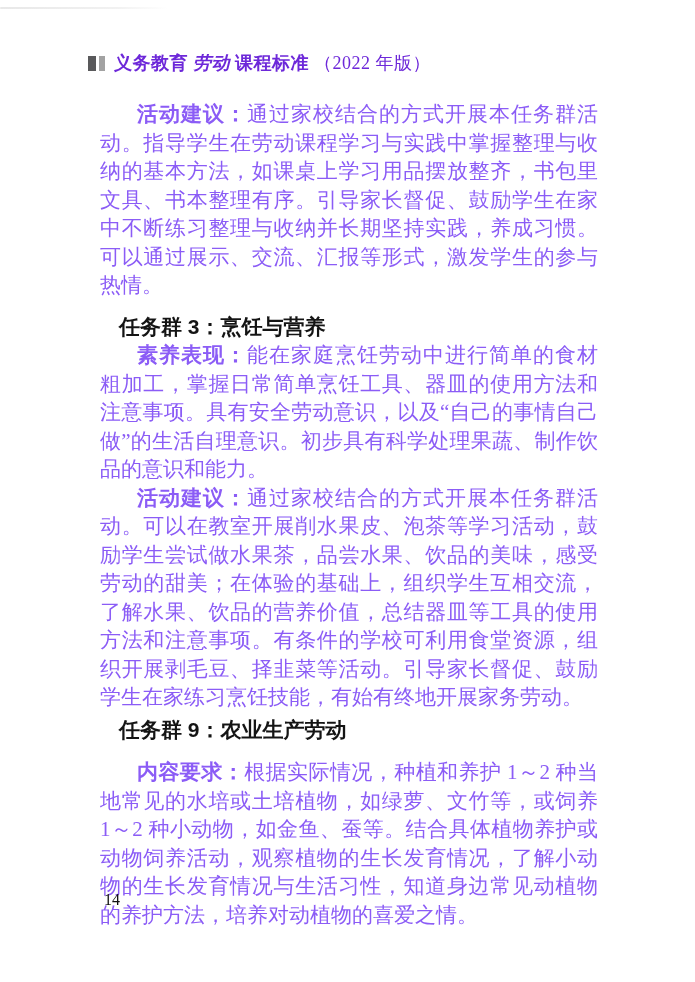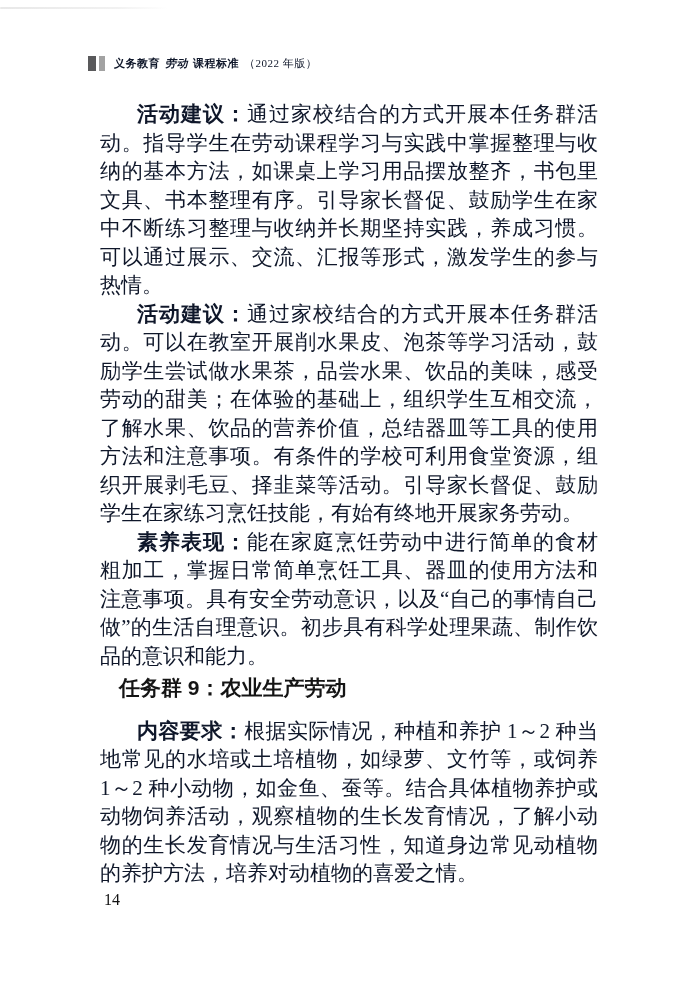--- a/index.html
+++ b/index.html
@@ -26,21 +26,21 @@
     position: absolute;
     left: 88px; top: 54px;
     display: flex;
     align-items: center;
     height: 18px;
     white-space: nowrap;
   }
   .bar { display: inline-block; height: 15px; margin-right: 3px; }
   .bar-dark  { width: 8px; background: #59595b; }
   .bar-light { width: 6px; background: #a2a2a2; margin-right: 9px; }
-  .head-text { font-size: 11px; letter-spacing: .5px; color: #0f172a; }
+  .head-text { font-size: 18px; letter-spacing: .5px; color: #6d28d9; }
   .h-series, .h-doctype {
     font-family: "Liberation Sans", sans-serif;
     font-weight: bold;
     margin-right: 5px;
   }
   .h-subject {
     font-family: "Liberation Serif", serif;
     font-style: italic;
     font-weight: bold;
     margin-right: 5px;
@@ -50,21 +50,21 @@
   .content {
     position: absolute;
     left: 100px; top: 100px;
     width: 498px;
   }
   .para {
     font-size: 21px;
     line-height: 28.5px;
     text-align: justify;
     text-indent: 37px;
-    color: #0f172a;
+    color: #8b5cf6;
   }
   .para .label {
     font-family: "Liberation Sans", sans-serif;
     font-weight: bold;
     font-style: normal;
   }
   .task-heading {
     font-family: "Liberation Sans", sans-serif;
     font-size: 21px;
     font-weight: bold;
@@ -94,25 +94,26 @@
   <header class="running-head">
     <span class="bar bar-dark"></span>
     <span class="bar bar-light"></span>
     <span class="head-text"><span class="h-series">义务教育</span><span class="h-subject">劳动</span><span class="h-doctype">课程标准</span><span class="h-edition">（2022 年版）</span></span>
   </header>
 
   <main class="content">
 
     <p class="para p1-block"><span class="label">活动建议：</span><span>通过家校结合的方式开展本任务群活动。指导学生在劳动课程学习与实践中掌握整理与收纳的基本方法，如课桌上学习用品摆放整齐，书包里文具、书本整理有序。引导家长督促、鼓励学生在家中不断练习整理与收纳并长期坚持实践，养成习惯。可以通过展示、交流、汇报等形式，激发学生的参与热情。</span></p>
 
+    <h2 class="task-heading h3-group">任务群 3：烹饪与营养</h2>
 
 
+    <p class="para p3-block"><span class="label">素养表现：</span><span>能在家庭烹饪劳动中进行简单的食材粗加工，掌握日常简单烹饪工具、器皿的使用方法和注意事项。具有安全劳动意识，以及“自己的事情自己做”的生活自理意识。初步具有科学处理果蔬、制作饮品的意识和能力。</span></p>
+
     <p class="para p4-block"><span class="label">活动建议：</span><span>通过家校结合的方式开展本任务群活动。可以在教室开展削水果皮、泡茶等学习活动，鼓励学生尝试做水果茶，品尝水果、饮品的美味，感受劳动的甜美；在体验的基础上，组织学生互相交流，了解水果、饮品的营养价值，总结器皿等工具的使用方法和注意事项。有条件的学校可利用食堂资源，组织开展剥毛豆、择韭菜等活动。引导家长督促、鼓励学生在家练习烹饪技能，有始有终地开展家务劳动。</span></p>
-
-    <p class="para p3-block"><span class="label">素养表现：</span><span>能在家庭烹饪劳动中进行简单的食材粗加工，掌握日常简单烹饪工具、器皿的使用方法和注意事项。具有安全劳动意识，以及“自己的事情自己做”的生活自理意识。初步具有科学处理果蔬、制作饮品的意识和能力。</span></p>
 
     <h2 class="task-heading h4-group">任务群 9：农业生产劳动</h2>
 
     <p class="para p5-block"><span class="label">内容要求：</span><span>根据实际情况，种植和养护 1～2 种当地常见的水培或土培植物，如绿萝、文竹等，或饲养 1～2 种小动物，如金鱼、蚕等。结合具体植物养护或动物饲养活动，观察植物的生长发育情况，了解小动物的生长发育情况与生活习性，知道身边常见动植物的养护方法，培养对动植物的喜爱之情。</span></p>
 
   </main>
 
   <span class="page-num">14</span>
 
 </div>

